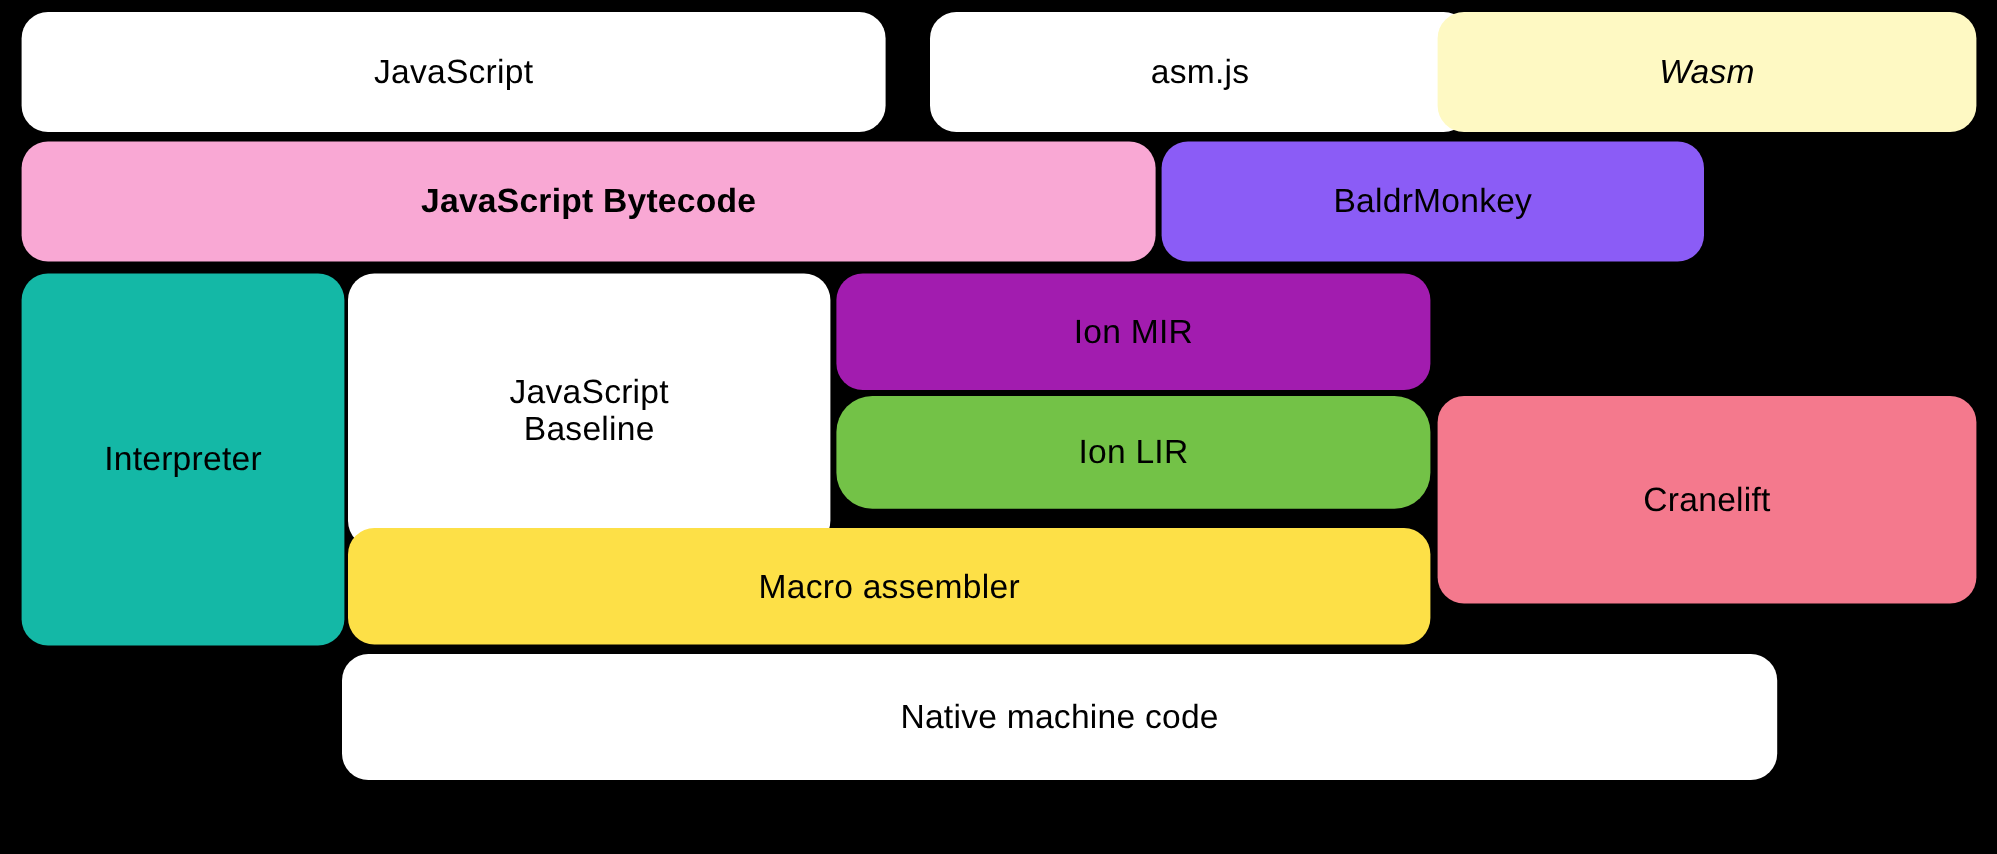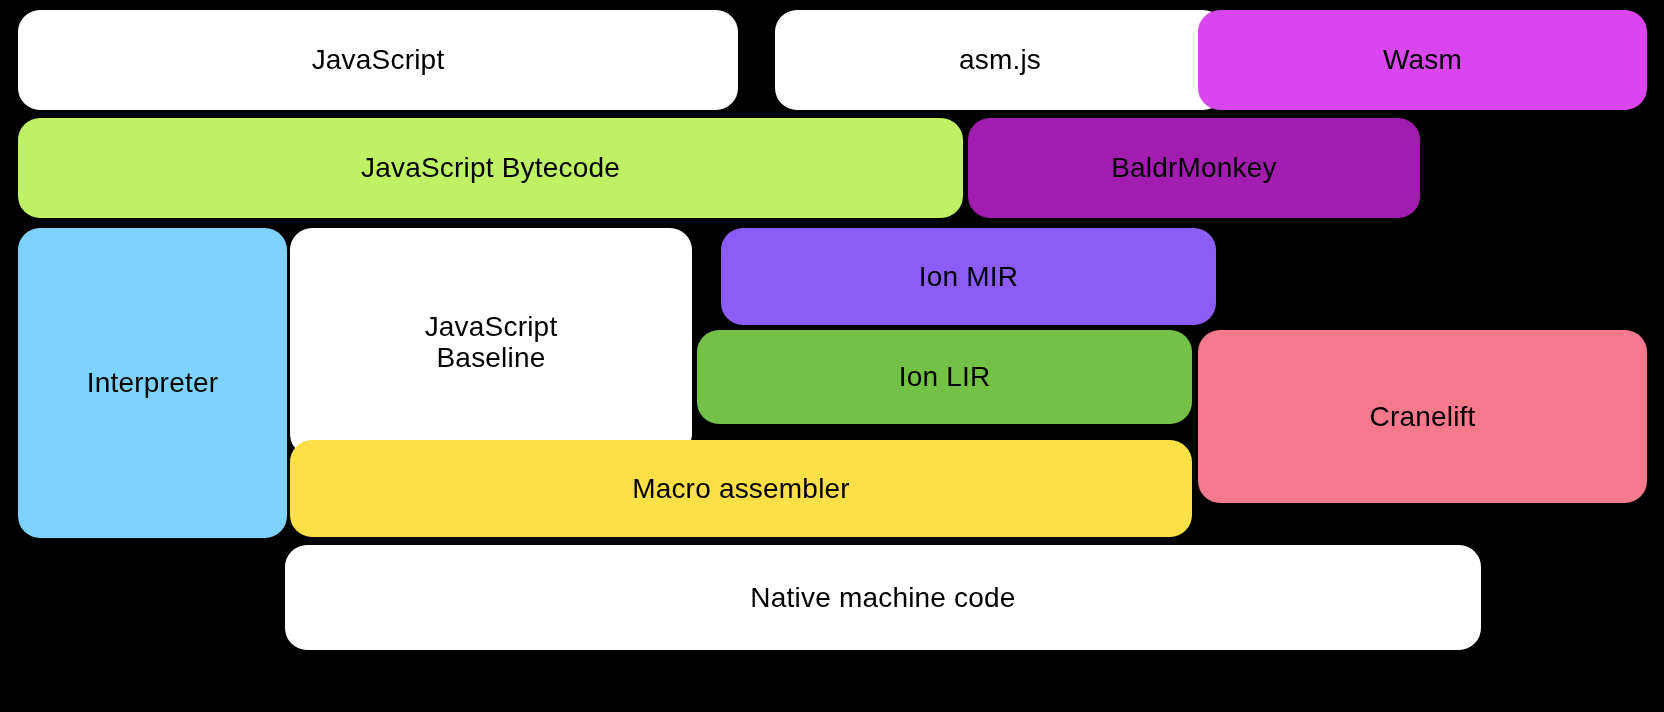--- a/index.html
+++ b/index.html
@@ -39,48 +39,48 @@
   .n-javascript      { left: 18px;   top: 10px;  width: 720px; height: 100px; }
   .n-asmjs           { left: 743px;  top: 10px;  width: 450px; height: 100px; margin-left: 32px; }
   .n-wasm            { left: 1198px; top: 10px;  width: 449px; height: 100px; }
   
   .n-js-bytecode     { left: 18px;   top: 118px; width: 945px; height: 100px; }
   .n-baldrmonkey     { left: 968px;  top: 118px; width: 452px; height: 100px; }
   
   .n-interpreter     { left: 18px;   top: 228px; width: 269px; height: 310px; }
   .n-js-baseline     { left: 290px;  top: 228px; width: 402px; height: 228px; }
   .n-ion-mir         { left: 697px;  top: 228px; width: 495px; height: 97px;  }
-  .n-ion-lir         { left: 697px;  top: 330px; width: 495px; height: 94px;  }
+  .n-ion-lir         { left: 697px;  top: 330px; width: 495px; height: 94px; border-radius: 30px;  }
   .n-cranelift       { left: 1198px; top: 330px; width: 449px; height: 173px; }
   
   .n-macro-assembler { left: 290px;  top: 440px; width: 902px; height: 97px;  }
   
   .n-native-code     { left: 285px;  top: 545px; width: 1196px; height: 105px; }
 </style>
 </head>
 <body style="background: rgb(0, 0, 0);">
 
 <div id="diagram" style="background: rgb(0, 0, 0);">
 
   <div class="node n-javascript" style="background-color: rgb(255, 255, 255);">JavaScript</div>
 
   <div class="node n-asmjs" style="background-color: rgb(255, 255, 255);">asm.js</div>
 
-  <div class="node n-wasm" style="background-color: #d946ef;">Wasm</div>
+  <div class="node n-wasm" style="background-color: #fef9c3; font-style: italic;">Wasm</div>
 
-  <div class="node n-js-bytecode" style="background-color: #bef264;">JavaScript Bytecode</div>
+  <div class="node n-js-bytecode" style="background-color: #f9a8d4; font-weight: bold;">JavaScript Bytecode</div>
 
-  <div class="node n-baldrmonkey" style="background-color: #a21caf;">BaldrMonkey</div>
+  <div class="node n-baldrmonkey" style="background-color: #8b5cf6;">BaldrMonkey</div>
 
-  <div class="node n-interpreter" style="background-color: #7dd3fc;">Interpreter</div>
+  <div class="node n-interpreter" style="background-color: #14b8a6;">Interpreter</div>
 
   <div class="node n-js-baseline" style="background-color: rgb(255, 255, 255);">JavaScript
 Baseline</div>
 
-  <div class="node n-ion-mir" style="background-color: #8b5cf6; margin-left: 24px;">Ion MIR</div>
+  <div class="node n-ion-mir" style="background-color: #a21caf;">Ion MIR</div>
 
   <div class="node n-ion-lir" style="background-color: rgb(115, 194, 71);">Ion LIR</div>
 
   <div class="node n-cranelift" style="background-color: rgb(244, 121, 141);">Cranelift</div>
 
   <div class="node n-macro-assembler" style="background-color: #fde047;">Macro assembler</div>
 
   <div class="node n-native-code" style="background-color: rgb(255, 255, 255);">Native machine code</div>
 
 </div>

